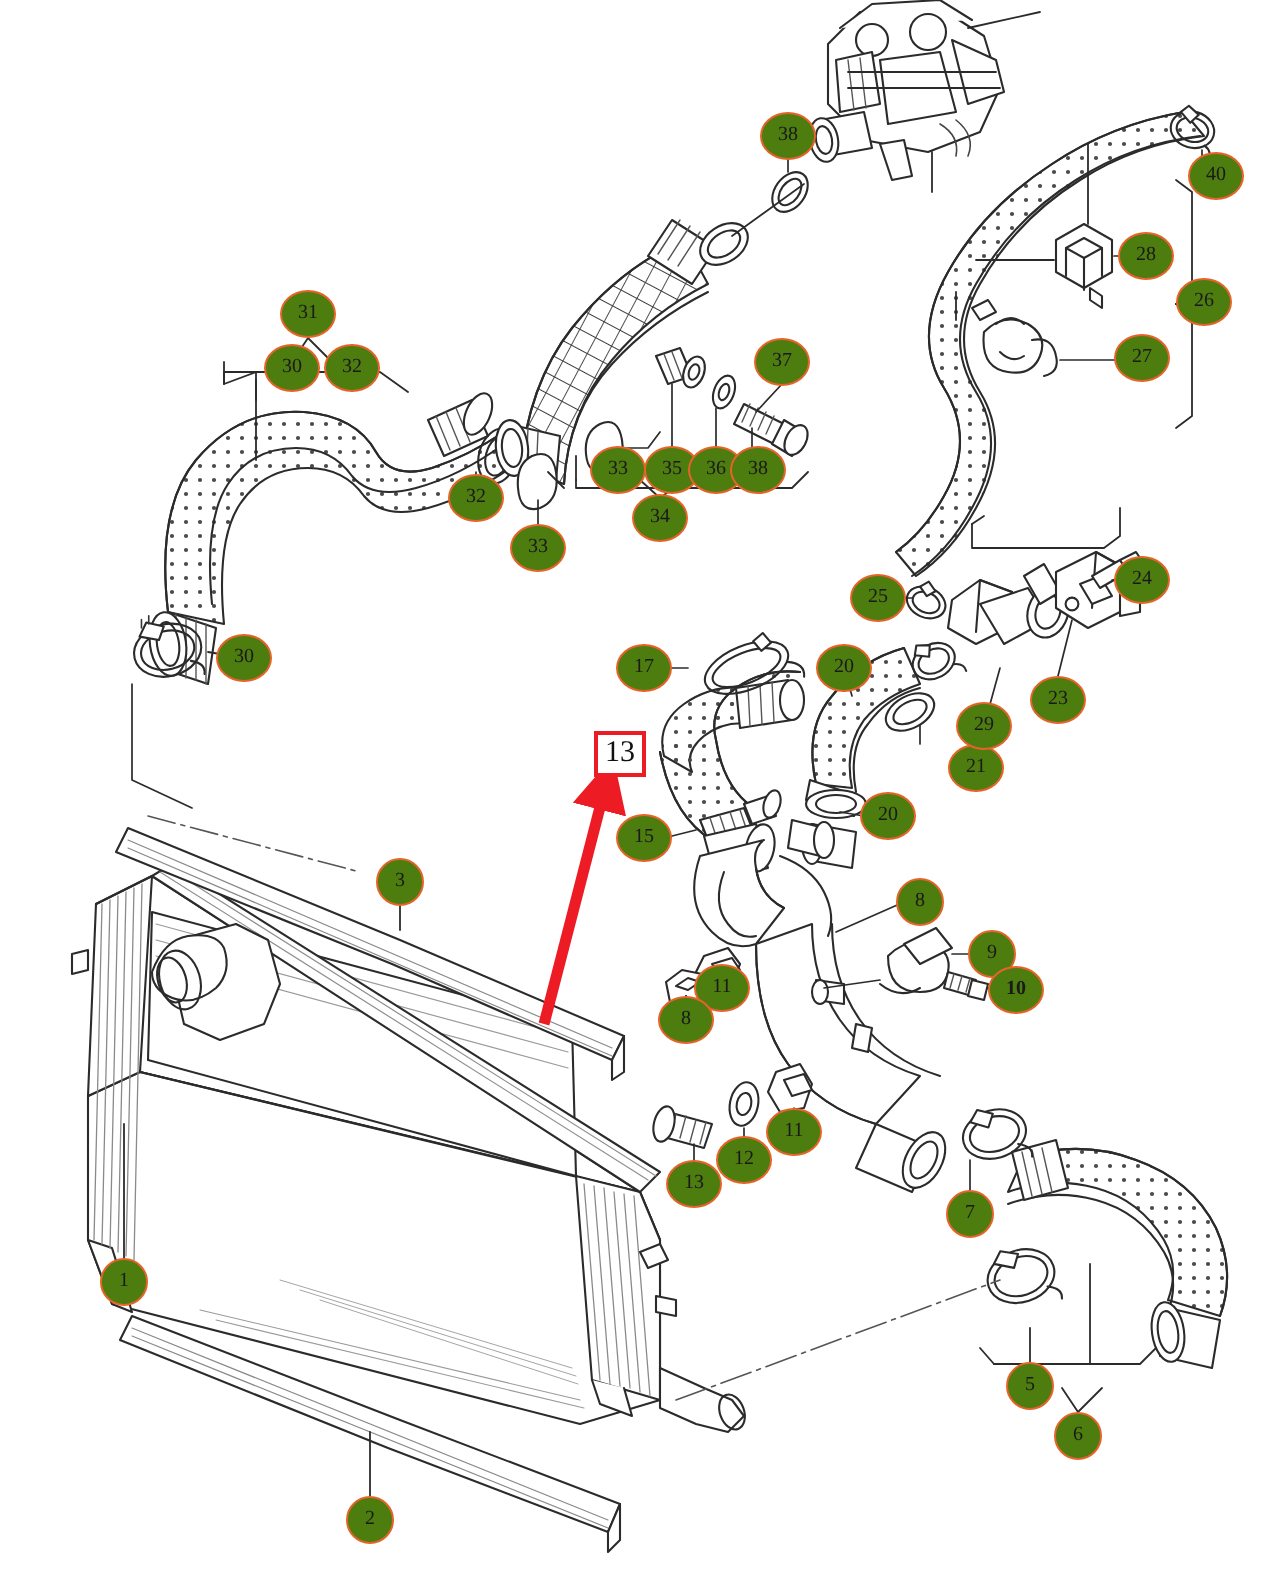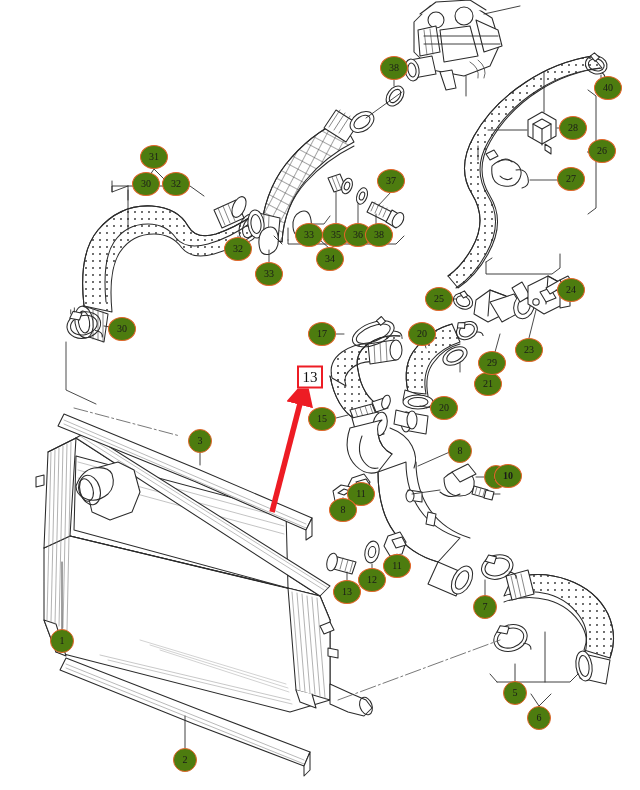--- a/index.html
+++ b/index.html
@@ -434,21 +434,21 @@
 
   <div id="callout-layer">
       <div class="callout" style="left: 62px; top: 641px;">1</div>
       <div class="callout" style="left: 185px; top: 760px;">2</div>
       <div class="callout" style="left: 200px; top: 441px;">3</div>
       <div class="callout" style="left: 515px; top: 693px;">5</div>
       <div class="callout" style="left: 539px; top: 718px;">6</div>
       <div class="callout" style="left: 485px; top: 607px;">7</div>
       <div class="callout" style="left: 460px; top: 451px;">8</div>
       <div class="callout" style="left: 496px; top: 477px;">9</div>
-      <div class="callout wide" style="left: 508px; top: 476px; font-weight: bold;">10</div>
+      <div class="callout wide" style="left: 508px; top: 495px; font-weight: bold;">10</div>
       <div class="callout wide" style="left: 361px; top: 494px;">11</div>
       <div class="callout wide" style="left: 397px; top: 566px;">11</div>
       <div class="callout wide" style="left: 372px; top: 580px;">12</div>
       <div class="callout wide" style="left: 347px; top: 592px;">13</div>
       <div class="callout wide" style="left: 343px; top: 510px;">8</div>
       <div class="callout wide" style="left: 322px; top: 419px;">15</div>
       <div class="callout wide" style="left: 322px; top: 334px;">17</div>
       <div class="callout wide" style="left: 444px; top: 408px;">20</div>
       <div class="callout wide" style="left: 422px; top: 334px;">20</div>
       <div class="callout wide" style="left: 460px; top: 384px; margin-left: 28px;">21</div>

